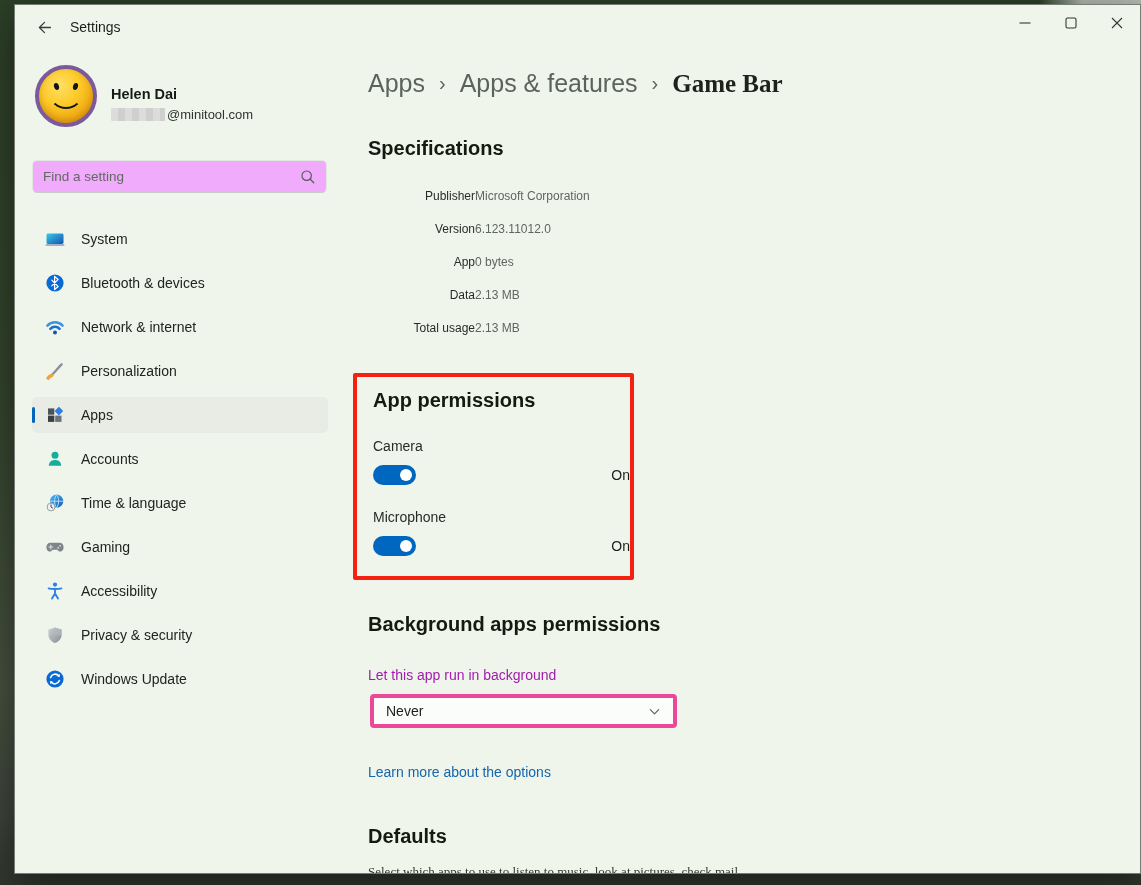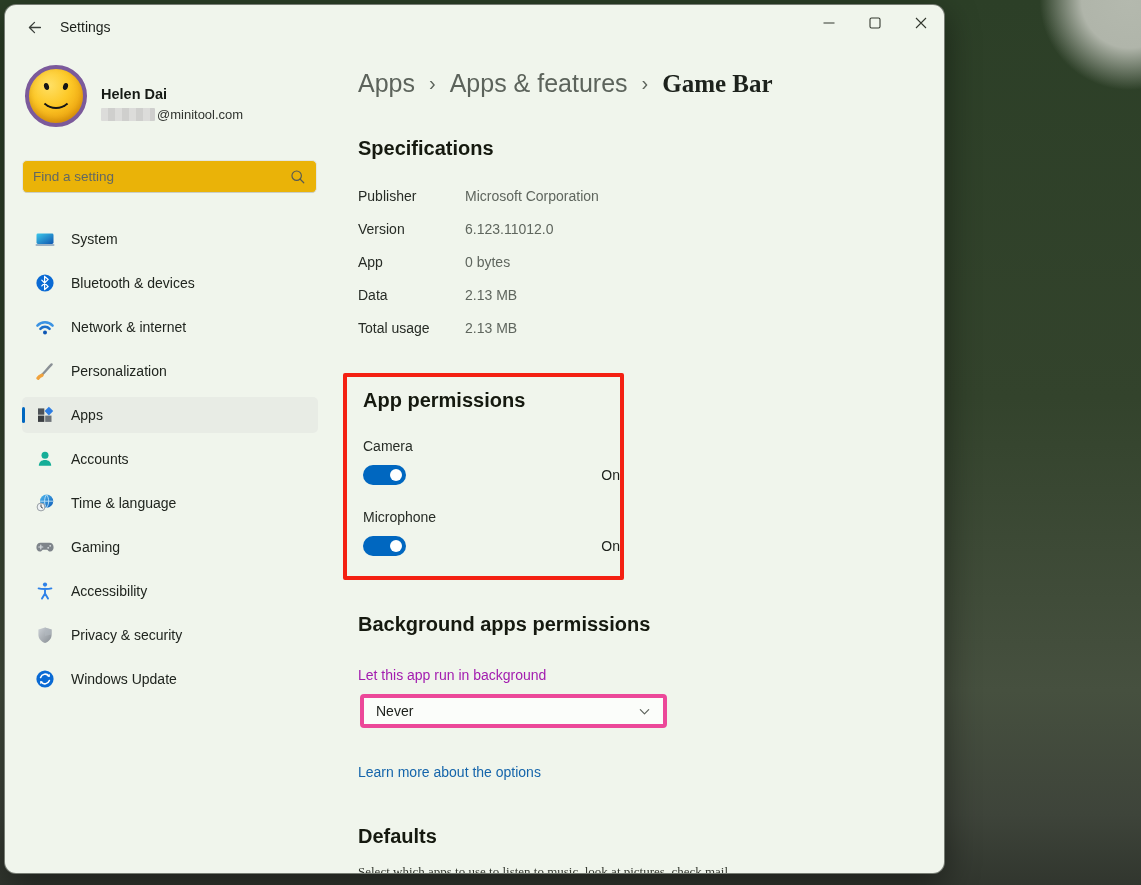--- a/index.html
+++ b/index.html
@@ -5,24 +5,24 @@
   * { margin:0; padding:0; box-sizing:border-box; }
   html,body { width:1141px; height:885px; }
   body {
     font-family:"Liberation Sans", sans-serif;
     background:
       radial-gradient(circle at 99% 0%, #b4b9ae 0px, #b0b5aa 48px, rgba(176,181,170,0) 90px),
       linear-gradient(180deg, #2c3f27 0%, #33432c 45%, #46503f 78%, #3e443a 92%, #31362e 100%);
     position:relative; overflow:hidden;
   }
   .window {
-    position:absolute; left:4px; top:4px; width:941px; height:870px;
+    position:absolute; left:14px; top:4px; width:1127px; height:870px;
     background:#f0f5ec;
     border:1px solid rgba(96,102,94,.85);
-    border-radius:12px;
+    border-radius:0;
     box-shadow:0 10px 34px rgba(0,0,0,.45);
     overflow:hidden;
   }
   
   .titlebar { position:absolute; left:0; top:0; width:100%; height:44px; }
   .back-btn { position:absolute; left:14px; top:8px; width:30px; height:28px; display:flex; align-items:center; justify-content:center; border-radius:4px; cursor:pointer; }
   .win-title { position:absolute; left:55px; top:14px; font-size:14px; color:#1b1f1a; }
   .win-controls { position:absolute; right:0; top:0; display:flex; }
   .win-btn { width:46px; height:36px; display:flex; align-items:center; justify-content:center; }
   
@@ -35,40 +35,40 @@
   .eye.l { left:15px; top:14px; transform:rotate(-14deg); }
   .eye.r { right:15px; top:14px; transform:rotate(14deg); }
   .smile { position:absolute; left:10px; top:8px; width:34px; height:32px; border-radius:50%;
     border:2.6px solid transparent; border-bottom-color:#161616; }
   .profile-name { position:absolute; left:96px; top:81px; font-size:14.5px; font-weight:700; color:#161a15; }
   .profile-email { position:absolute; left:96px; top:102px; font-size:13px; color:#30342f; display:flex; align-items:center; }
   .redacted { display:inline-block; width:54px; height:13px; margin-right:2px; border-radius:1px;
     background:repeating-linear-gradient(90deg,#dcdcda 0 7px,#cfcfcd 7px 14px); filter:blur(.7px); }
   .searchbox {
     position:absolute; left:17px; top:155px; width:295px; height:33px;
-    background:#eab308; border:1px solid #e3e7e1; border-bottom:1px solid #c9cdc7; border-radius:5px;
+    background:#f0abfc; border:1px solid #e3e7e1; border-bottom:1px solid #c9cdc7; border-radius:5px;
     display:flex; align-items:center; padding:0 10px;
   }
   .searchbox input { flex:1; border:none; outline:none; background:transparent; font-size:13.5px; color:#1b1b1b; font-family:"Liberation Sans",sans-serif; }
   .searchbox input::placeholder { color:#626862; opacity:1; }
   .nav { position:absolute; left:17px; top:216px; width:296px; }
   .nav-item { position:relative; height:36px; margin-bottom:8px; border-radius:5px;
     display:flex; align-items:center; padding-left:13px; cursor:pointer; }
   .nav-item.selected { background:#e8ece5; }
   .nav-item.selected::before { content:""; position:absolute; left:0; top:10px; width:3px; height:16px; border-radius:2px; background:#0067c0; }
   .nav-icon { width:20px; height:20px; margin-right:16px; flex:0 0 auto; }
   .nav-label { font-size:14px; color:#20251f; }
   
   .breadcrumb { position:absolute; left:353px; top:64px; display:flex; align-items:baseline; font-size:25px; }
   .crumb { color:#5c635b; }
   .crumb.current { color:#1d221c; font-weight:700;font-family:Liberation Serif, serif; }
   .crumb-sep { color:#5c635b; font-size:20px; margin:0 14px; position:relative; top:-2px; }
   .sec-title { position:absolute; left:353px; font-size:20px; font-weight:700; color:#15190f; }
   .spec-rows { position:absolute; left:353px; top:174px; }
-  .spec-row { display:flex; height:33px; align-items:center; font-size:14px; }
+  .spec-row { display:flex; height:33px; align-items:center; font-size:12px;text-align:right; }
   .spec-label { width:107px; color:#272c26; }
   .spec-value { color:#5f665e; }
   .red-box { position:absolute; left:338px; top:368px; width:281px; height:207px;
     border:4px solid #f42012; border-radius:2px; }
   .perm-title { margin:12px 0 18px 16px; font-size:20px; font-weight:700; color:#15190f; }
   .perm-label { margin:26px 0 0 16px; font-size:14px; color:#272c26; }
   .toggle-row { margin:11px 0 0 16px; display:flex; align-items:center;justify-content:space-between; }
   .toggle { width:43px; height:20px; border-radius:10px; background:#0067c0; position:relative; cursor:pointer; }
   .toggle .knob { position:absolute; right:4px; top:4px; width:12px; height:12px; border-radius:50%; background:#ffffff; }
   .toggle-state { margin-left:17px; font-size:14px; color:#1c201b; }

